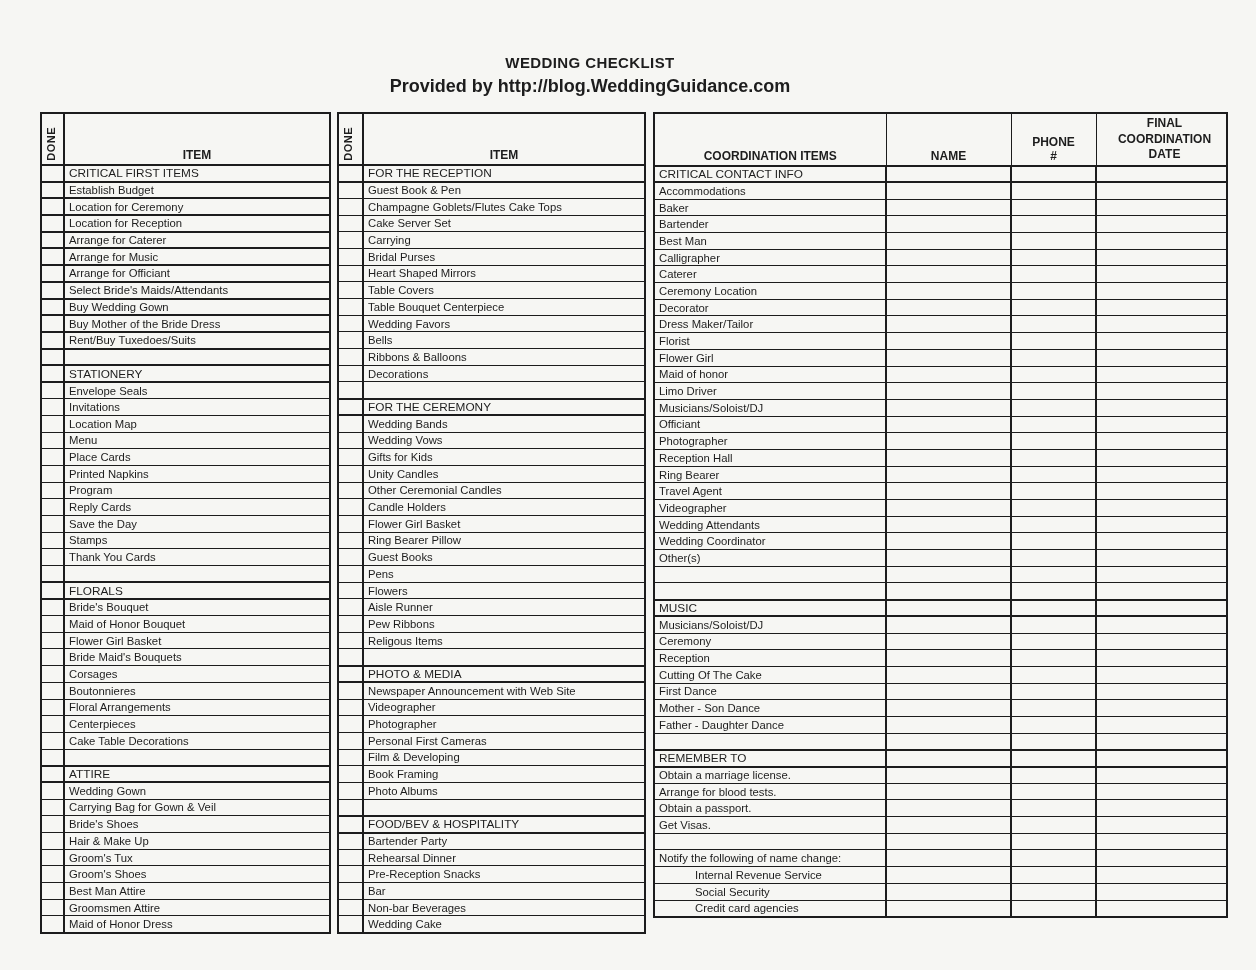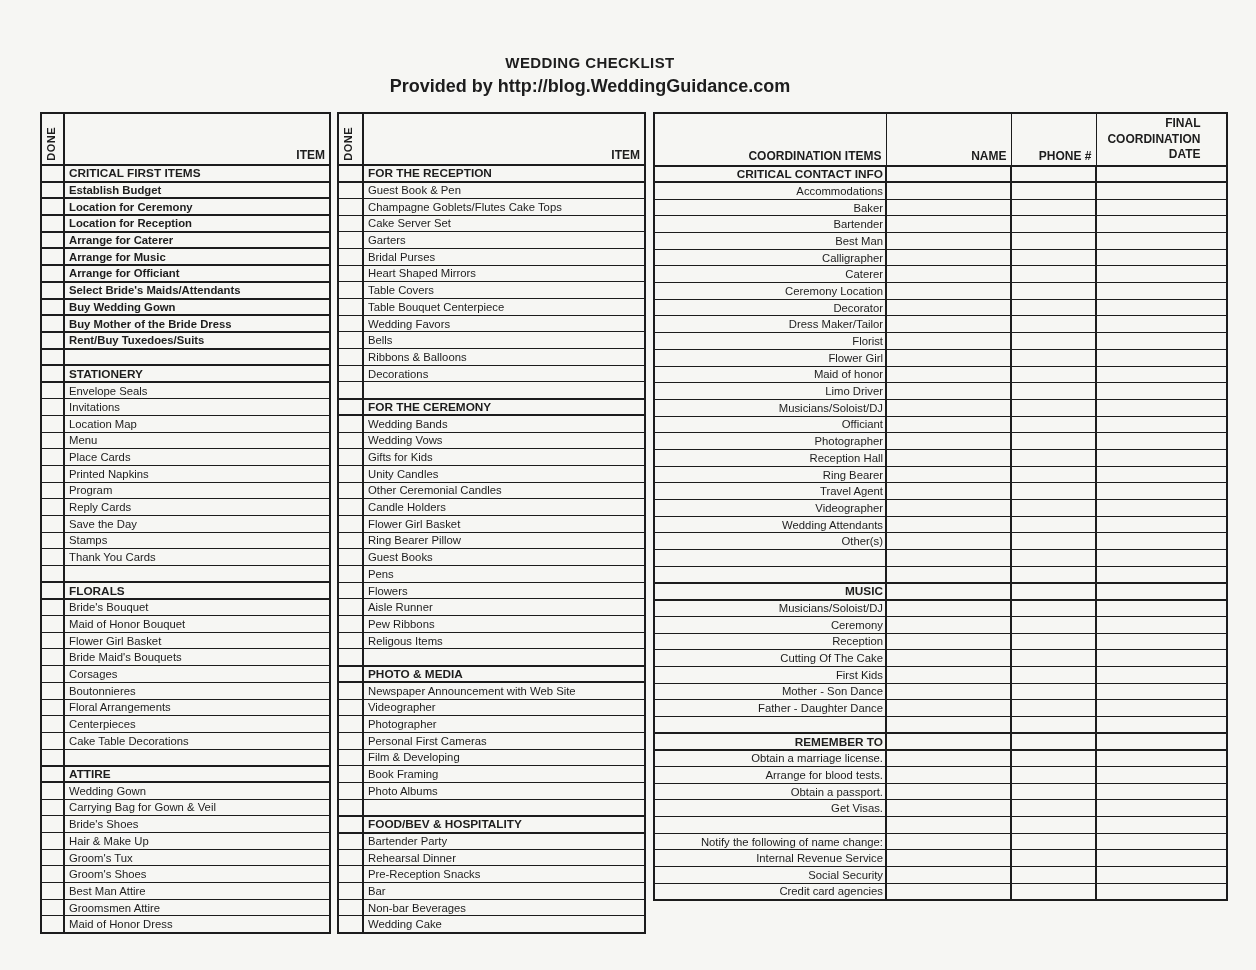--- a/index.html
+++ b/index.html
@@ -34,23 +34,23 @@
   #table-left   { left: 40px;  width: 291px; }
   #table-middle { left: 337px; width: 309px; }
   #table-right  { left: 653px; width: 573px; }
 
   thead tr { height: 52px; }
   th {
     border: 1px solid #1c1c1c;
     border-bottom: 2px solid #1c1c1c;
     font-size: 12px;
     font-weight: 700;
-    text-align: right;
+    text-align: center;
     vertical-align: bottom;
-    padding: 2px 4px;
+    padding: 2px 18px;
     overflow: hidden;
   }
   th.done-col { position: relative; border-right: 2px solid #1c1c1c; }
   .vert {
     position: absolute;
     left: 3px;
     bottom: 3px;
     writing-mode: vertical-rl;
     transform: rotate(180deg);
     font-size: 11px;
@@ -65,29 +65,29 @@
   tbody td {
     border: 1px solid #1c1c1c;
     font-size: 11.3px;
     padding: 0 2px 0 4px;
     white-space: nowrap;
     overflow: hidden;
     vertical-align: middle;
   }
   td.done-cell { border-right: 2px solid #1c1c1c; }
   #table-right td { border-left-width: 2px; border-right-width: 2px; }
-  #table-right td:first-child { border-left-width: 2px; text-align: right; }
+  #table-right td:first-child { border-left-width: 2px; }
 
   tr.row-section td, tr.row-critical td {
-    font-weight: 700;
+    font-weight: 400;
     border-top: 2px solid #1c1c1c;
     border-bottom: 2px solid #1c1c1c;
   }
   tr.row-section td { font-size: 11.8px; }
-  tr.row-indent td:first-child { padding-left: 16px; }
+  tr.row-indent td:first-child { padding-left: 40px; }
 
   .c-done-l { width: 23px; }
   .c-done-m { width: 25px; }
   .c-coord  { width: 232px; }
   .c-name   { width: 125px; }
   .c-phone  { width: 85px; }
   .c-date   { width: 131px; }
 </style>
 </head>
 <body>
@@ -325,21 +325,21 @@
         <tr class="row-item">
           <td class="done-cell"></td>
           <td class="item-cell">Champagne Goblets/Flutes Cake Tops</td>
         </tr>
         <tr class="row-item">
           <td class="done-cell"></td>
           <td class="item-cell">Cake Server Set</td>
         </tr>
         <tr class="row-item">
           <td class="done-cell"></td>
-          <td class="item-cell">Garters</td>
+          <td class="item-cell">Carrying</td>
         </tr>
         <tr class="row-item">
           <td class="done-cell"></td>
           <td class="item-cell">Bridal Purses</td>
         </tr>
         <tr class="row-item">
           <td class="done-cell"></td>
           <td class="item-cell">Heart Shaped Mirrors</td>
         </tr>
         <tr class="row-item">
@@ -645,20 +645,26 @@
           <td class="fill-cell"></td>
           <td class="fill-cell"></td>
         </tr>
         <tr class="row-item">
           <td class="item-cell">Wedding Attendants</td>
           <td class="fill-cell"></td>
           <td class="fill-cell"></td>
           <td class="fill-cell"></td>
         </tr>
         <tr class="row-item">
+          <td class="item-cell">Wedding Coordinator</td>
+          <td class="fill-cell"></td>
+          <td class="fill-cell"></td>
+          <td class="fill-cell"></td>
+        </tr>
+        <tr class="row-item">
           <td class="item-cell">Other(s)</td>
           <td class="fill-cell"></td>
           <td class="fill-cell"></td>
           <td class="fill-cell"></td>
         </tr>
         <tr class="row-empty">
           <td class="item-cell"></td>
           <td class="fill-cell"></td>
           <td class="fill-cell"></td>
           <td class="fill-cell"></td>
@@ -693,21 +699,21 @@
           <td class="fill-cell"></td>
           <td class="fill-cell"></td>
         </tr>
         <tr class="row-item">
           <td class="item-cell">Cutting Of The Cake</td>
           <td class="fill-cell"></td>
           <td class="fill-cell"></td>
           <td class="fill-cell"></td>
         </tr>
         <tr class="row-item">
-          <td class="item-cell">First Kids</td>
+          <td class="item-cell">First Dance</td>
           <td class="fill-cell"></td>
           <td class="fill-cell"></td>
           <td class="fill-cell"></td>
         </tr>
         <tr class="row-item">
           <td class="item-cell">Mother - Son Dance</td>
           <td class="fill-cell"></td>
           <td class="fill-cell"></td>
           <td class="fill-cell"></td>
         </tr>

